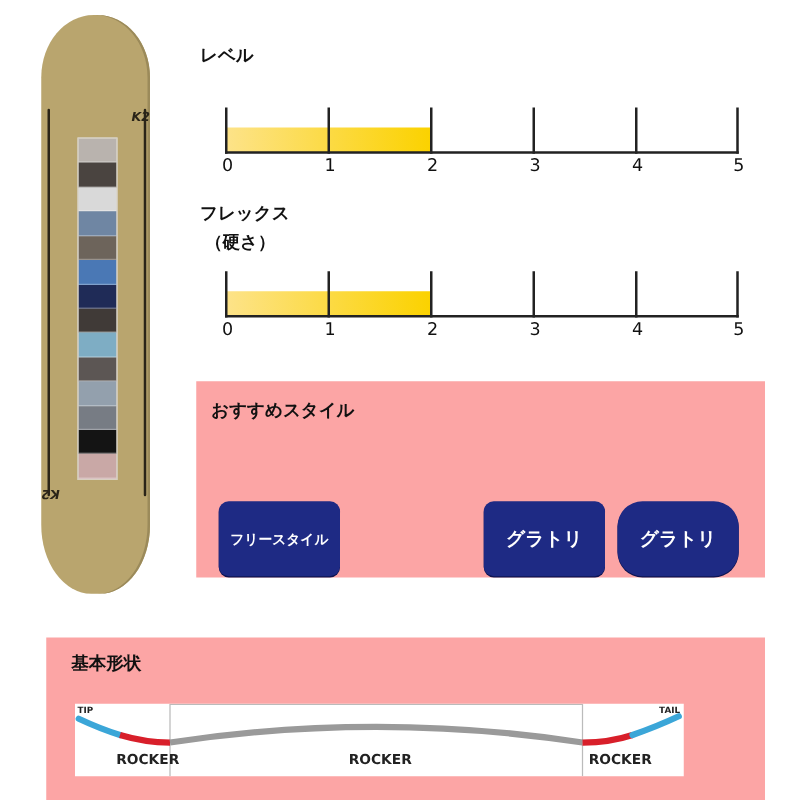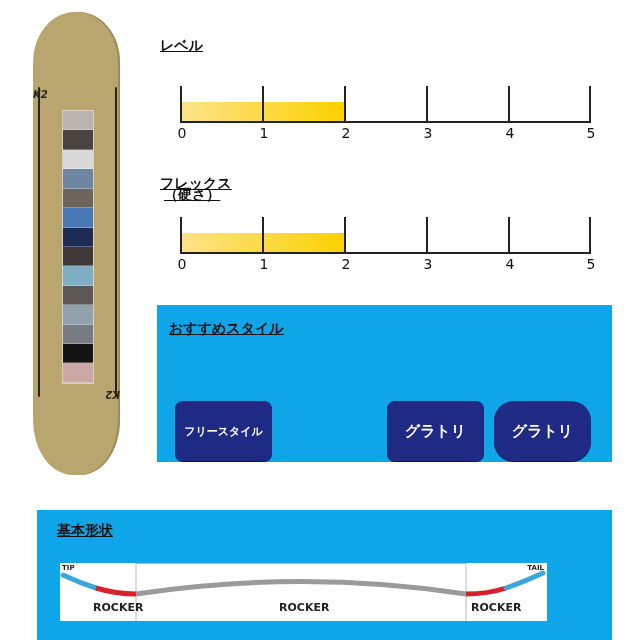--- a/index.html
+++ b/index.html
@@ -1,34 +1,34 @@
 <!DOCTYPE html>
 <html><head>
 <meta charset="utf-8">
 <style>
   html,body{margin:0;padding:0;background:#fff;}
   body{width:640px;height:640px;position:relative;overflow:hidden;font-family:"DejaVu Sans","Liberation Sans",sans-serif;color:#111;}
-  .abs{position:absolute;text-decoration:underline;}
+  .abs{position:absolute;}
   
   .board{left:33px;top:12px;width:87px;height:463px;background:#b9a56e;border-radius:42px 42px 40px 40px / 50px 50px 55px 55px;box-shadow:inset -2px 0 0 #9b8a5a;}
   .board .edge{position:absolute;top:75px;bottom:78px;width:2px;background:#2a2418;border-radius:2px;}
   .board .edge.l{left:5px;}
   .board .edge.r{right:3px;}
-  .logo{position:absolute;left:0;width:100%;text-align:left;font-weight:bold;font-style:italic;font-size:10px;color:#2a2418;}
+  .logo{position:absolute;left:0;width:100%;text-align:right;font-weight:bold;font-style:italic;font-size:10px;color:#2a2418;}
   .strip{position:absolute;left:29px;top:98px;width:30px;height:272px;display:flex;flex-direction:column;border:1px solid #d8d0c0;background:#ddd;}
   .strip .ph{flex:1;border-bottom:1px solid rgba(255,255,255,.3);}
   
   .sec-title{font-weight:bold;font-size:14px;line-height:17px;}
   .scale{width:411px;height:58px;}
   .scale .fill{position:absolute;top:16px;height:20px;background:linear-gradient(90deg,#fde38a,#fbd200);}
   .scale .base{position:absolute;left:0;right:0;top:35px;height:2px;background:#222;}
   .scale .tick{position:absolute;top:0;width:2px;height:37px;background:#222;}
   .scale .num{position:absolute;top:39px;width:20px;margin-left:-9px;text-align:center;font-size:14px;color:#111;}
   
-  .panel{background:#0ea5e9;}
+  .panel{background:#fca5a5;}
   .panel-title{font-weight:bold;font-size:14px;}
   .style-btn{position:absolute;top:78px;width:97px;height:60px;background:#1e2a84;border-radius:8px;color:#fff;font-weight:bold;display:flex;align-items:center;justify-content:center;text-align:center;box-shadow:0 1px 0 #0d1450;margin-top:18px;}
   .shape{left:23px;top:53px;width:487px;height:58px;background:#fff;}
   .shape .lbl{position:absolute;font-weight:bold;font-size:11px;color:#222;}
   .shape .sm{position:absolute;font-weight:bold;font-size:7px;color:#222;}
 </style>
 </head>
 <body>
 
 <div class="abs board">
@@ -65,21 +65,21 @@
   <div class="tick" style="left:328px;"></div>
   <div class="tick" style="left:409px;"></div>
   <div class="num" style="left:1px;">0</div>
   <div class="num" style="left:83px;">1</div>
   <div class="num" style="left:165px;">2</div>
   <div class="num" style="left:247px;">3</div>
   <div class="num" style="left:329px;">4</div>
   <div class="num" style="left:410px;">5</div>
 </div>
 
-<div class="abs sec-title" style="left:160px;top:163px;margin-top:12px;">フレックス</div>
+<div class="abs sec-title" style="left:160px;top:163px;">フレックス</div>
 <div class="abs sec-title" style="left:164px;top:186px;">（硬さ）</div>
 <div class="abs scale" style="left:180px;top:217px;">
   <div class="fill" style="left:0;width:164px;"></div>
   <div class="base"></div>
   <div class="tick" style="left:0;"></div>
   <div class="tick" style="left:82px;"></div>
   <div class="tick" style="left:164px;"></div>
   <div class="tick" style="left:246px;"></div>
   <div class="tick" style="left:328px;"></div>
   <div class="tick" style="left:409px;"></div>

